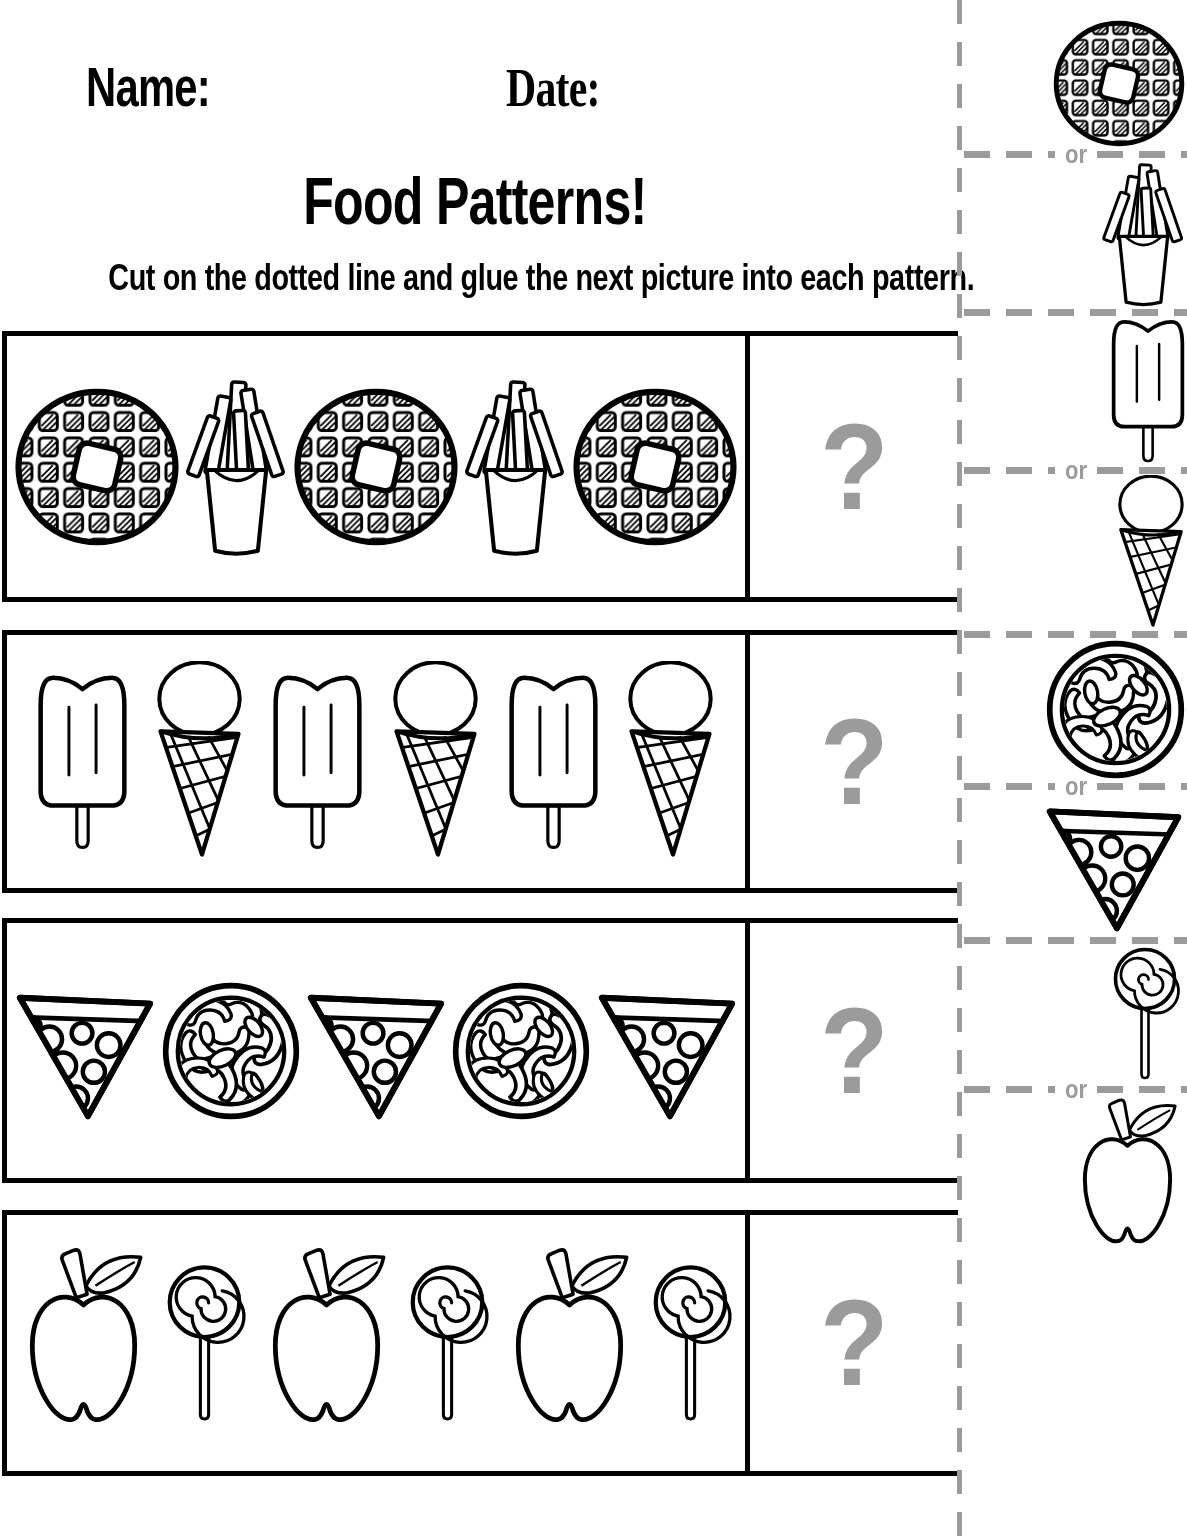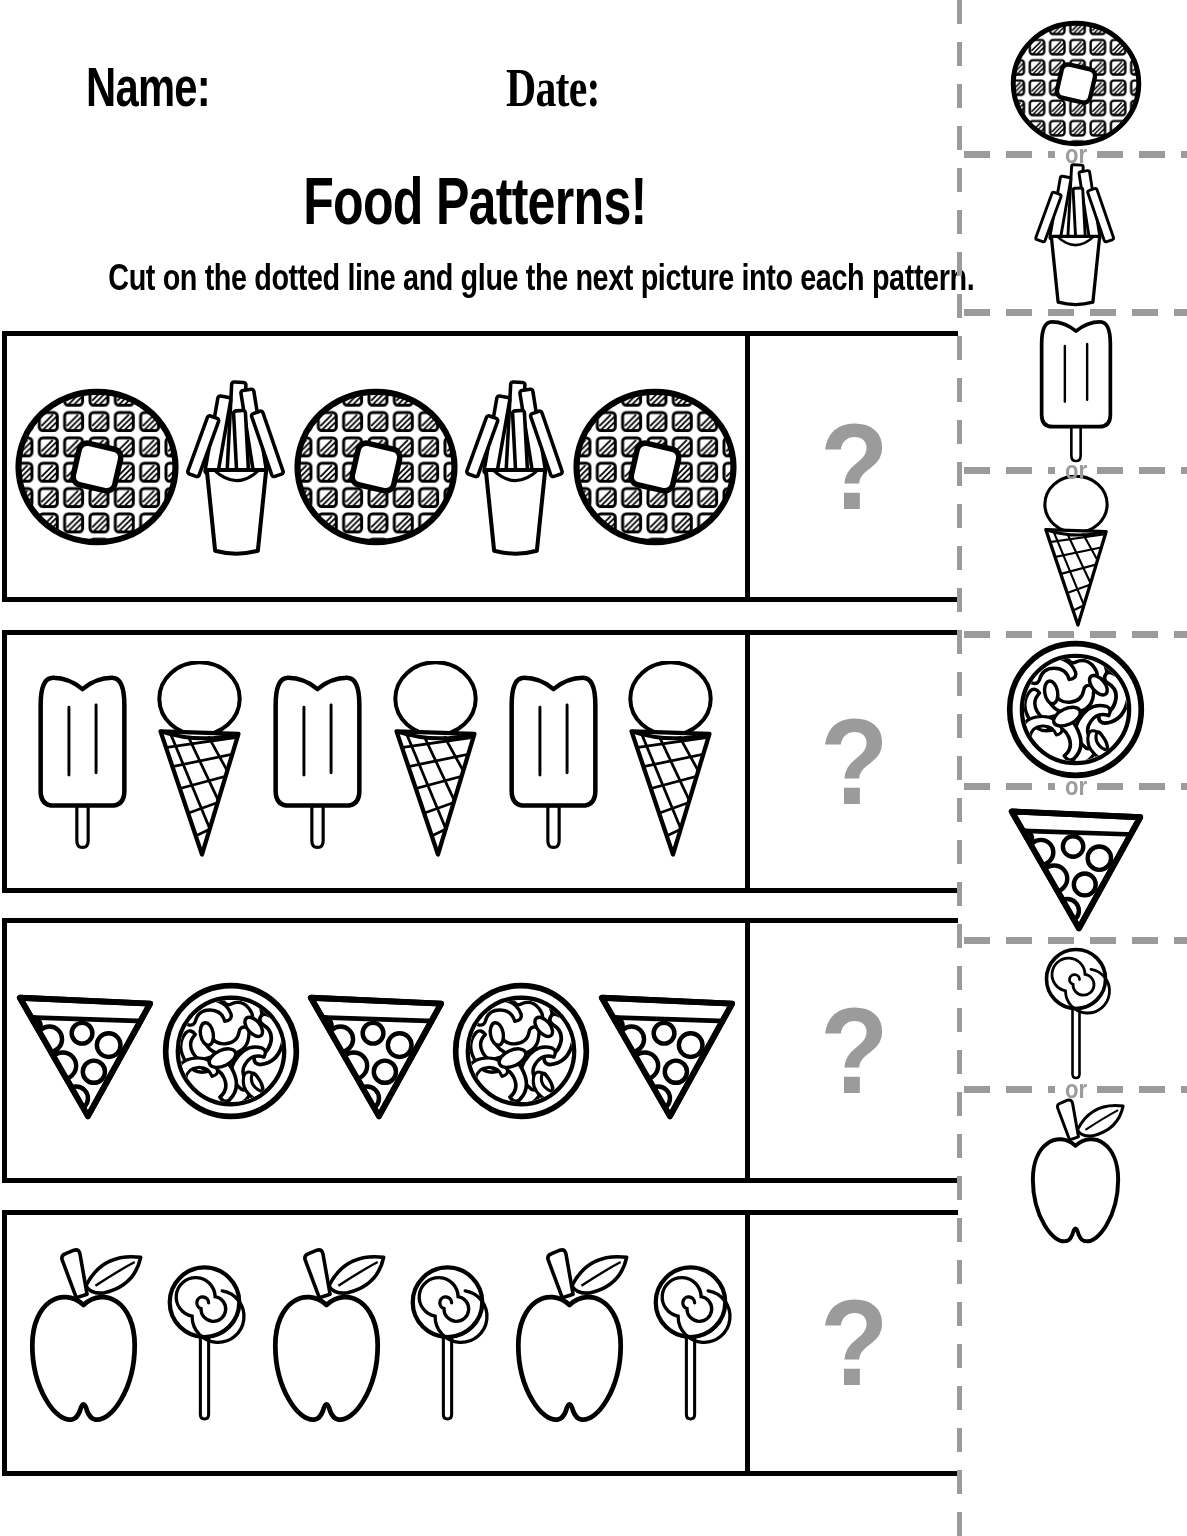--- a/index.html
+++ b/index.html
@@ -41,21 +41,21 @@
   .row .food-pizza-slice{width:148px;height:148px}
   .row .food-lollipop{width:99px;height:165px}
   .row .food-apple{width:143px;height:200px}
 
   
   .vline{position:absolute;left:957px;top:0;width:5px;height:1536px;
     background:repeating-linear-gradient(180deg,var(--gray) 0 24px,transparent 24px 42px);}
 
   
   .cut-column{position:absolute;left:964px;top:0;width:223px;height:1176px;
-    display:flex;flex-direction:column;align-items:center;justify-content:space-between;
+    display:flex;flex-direction:column;align-items:flex-end;justify-content:space-between;
     padding:18px 0 10px 0;}
   .cut-item{display:flex;align-items:center;justify-content:center;}
   .cut-item .food-waffle{width:136px;height:131px}
   .cut-item .food-fries{width:87px;height:150px}
   .cut-item .food-popsicle{width:78px;height:149px}
   .cut-item .food-ice-cream-cone{width:72px;height:156px}
   .cut-item .food-pizza{width:143px;height:143px}
   .cut-item .food-pizza-slice{width:146px;height:146px}
   .cut-item .food-lollipop{width:84px;height:140px}
   .cut-item .food-apple{width:119px;height:167px}

